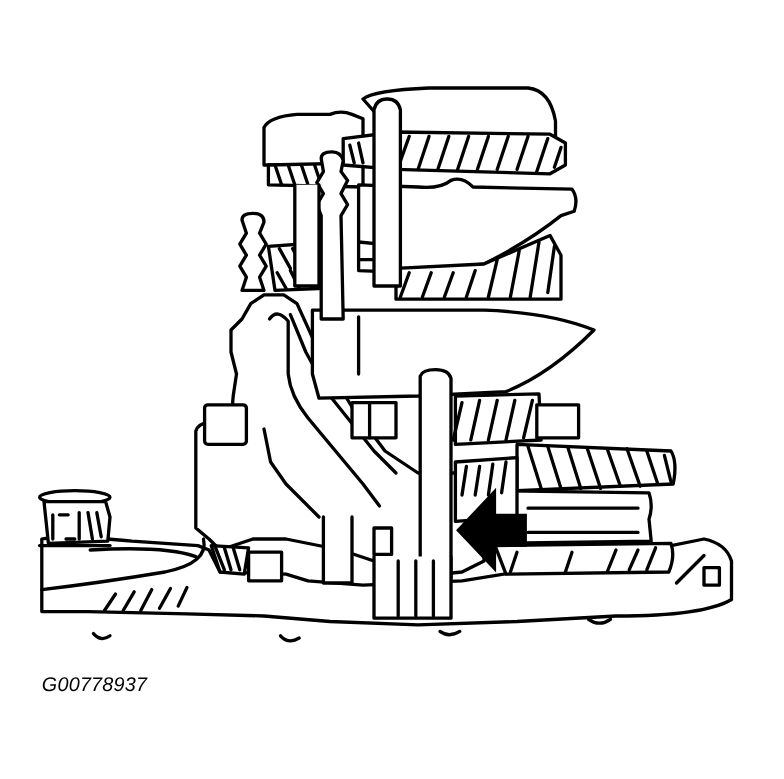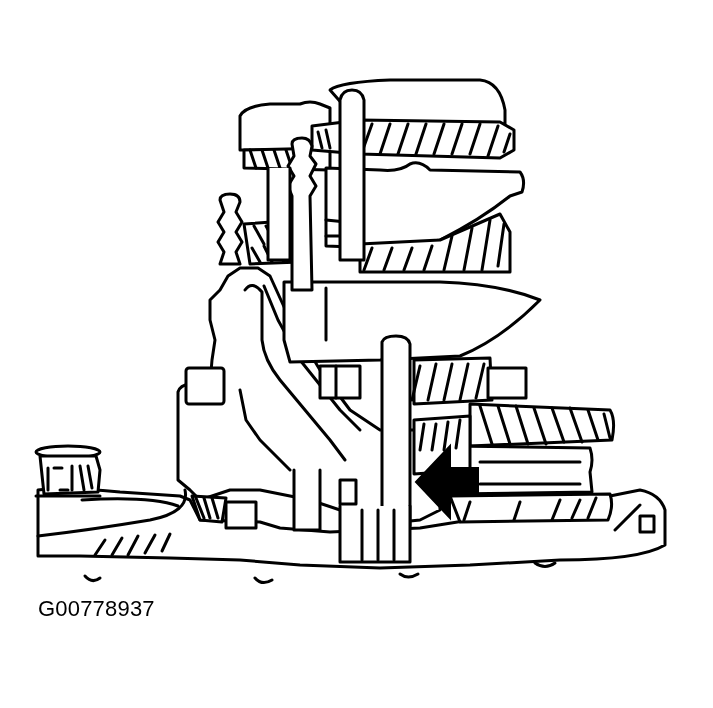--- a/index.html
+++ b/index.html
@@ -3,21 +3,21 @@
   <meta charset="utf-8">
   <style>
     html, body { margin: 0; padding: 0; background: #ffffff; }
     body { width: 713px; height: 708px; position: relative; overflow: hidden; font-family: "Liberation Sans", sans-serif; }
     .figure { position: absolute; left: 0; top: 0; width: 713px; height: 600px; }
     .figure svg { width: 713px; height: 600px; display: block; }
     .ln { fill: #ffffff; stroke: #000000; stroke-width: 3; stroke-linejoin: round; stroke-linecap: round; }
     .nf { fill: none; stroke: #000000; stroke-width: 3; stroke-linecap: round; stroke-linejoin: round; }
     .th { fill: none; stroke: #000000; stroke-width: 3; stroke-linecap: round; }
     .blk { fill: #000000; stroke: #000000; stroke-width: 2; }
-    .caption { position: absolute; left: 38px; top: 596px; font-size: 22px; color: #000000; letter-spacing: 0.2px; }
+    .caption { position: absolute; left: 38px; top: 612px; font-size: 18px; color: #000000; letter-spacing: 0.2px; font-style: italic; }
   </style>
 </head>
 <body>
 
 <div class="figure">
   <svg viewBox="0 0 713 600" xmlns="http://www.w3.org/2000/svg">
 
     <g>
       <path class="ln" d="M38 490 Q60 486 120 492 L180 496 L190 500 L200 520 L260 522 L280 528 L330 532 L420 528 L470 520 L520 515 L560 500 L600 498 L640 490 Q660 494 665 510 L665 545 Q640 560 560 560 L470 565 L380 568 L300 565 L240 560 L170 558 L80 556 L38 556 Z"></path>
       <path class="nf" d="M38 536 Q90 530 150 520 Q190 512 185 490"></path>

